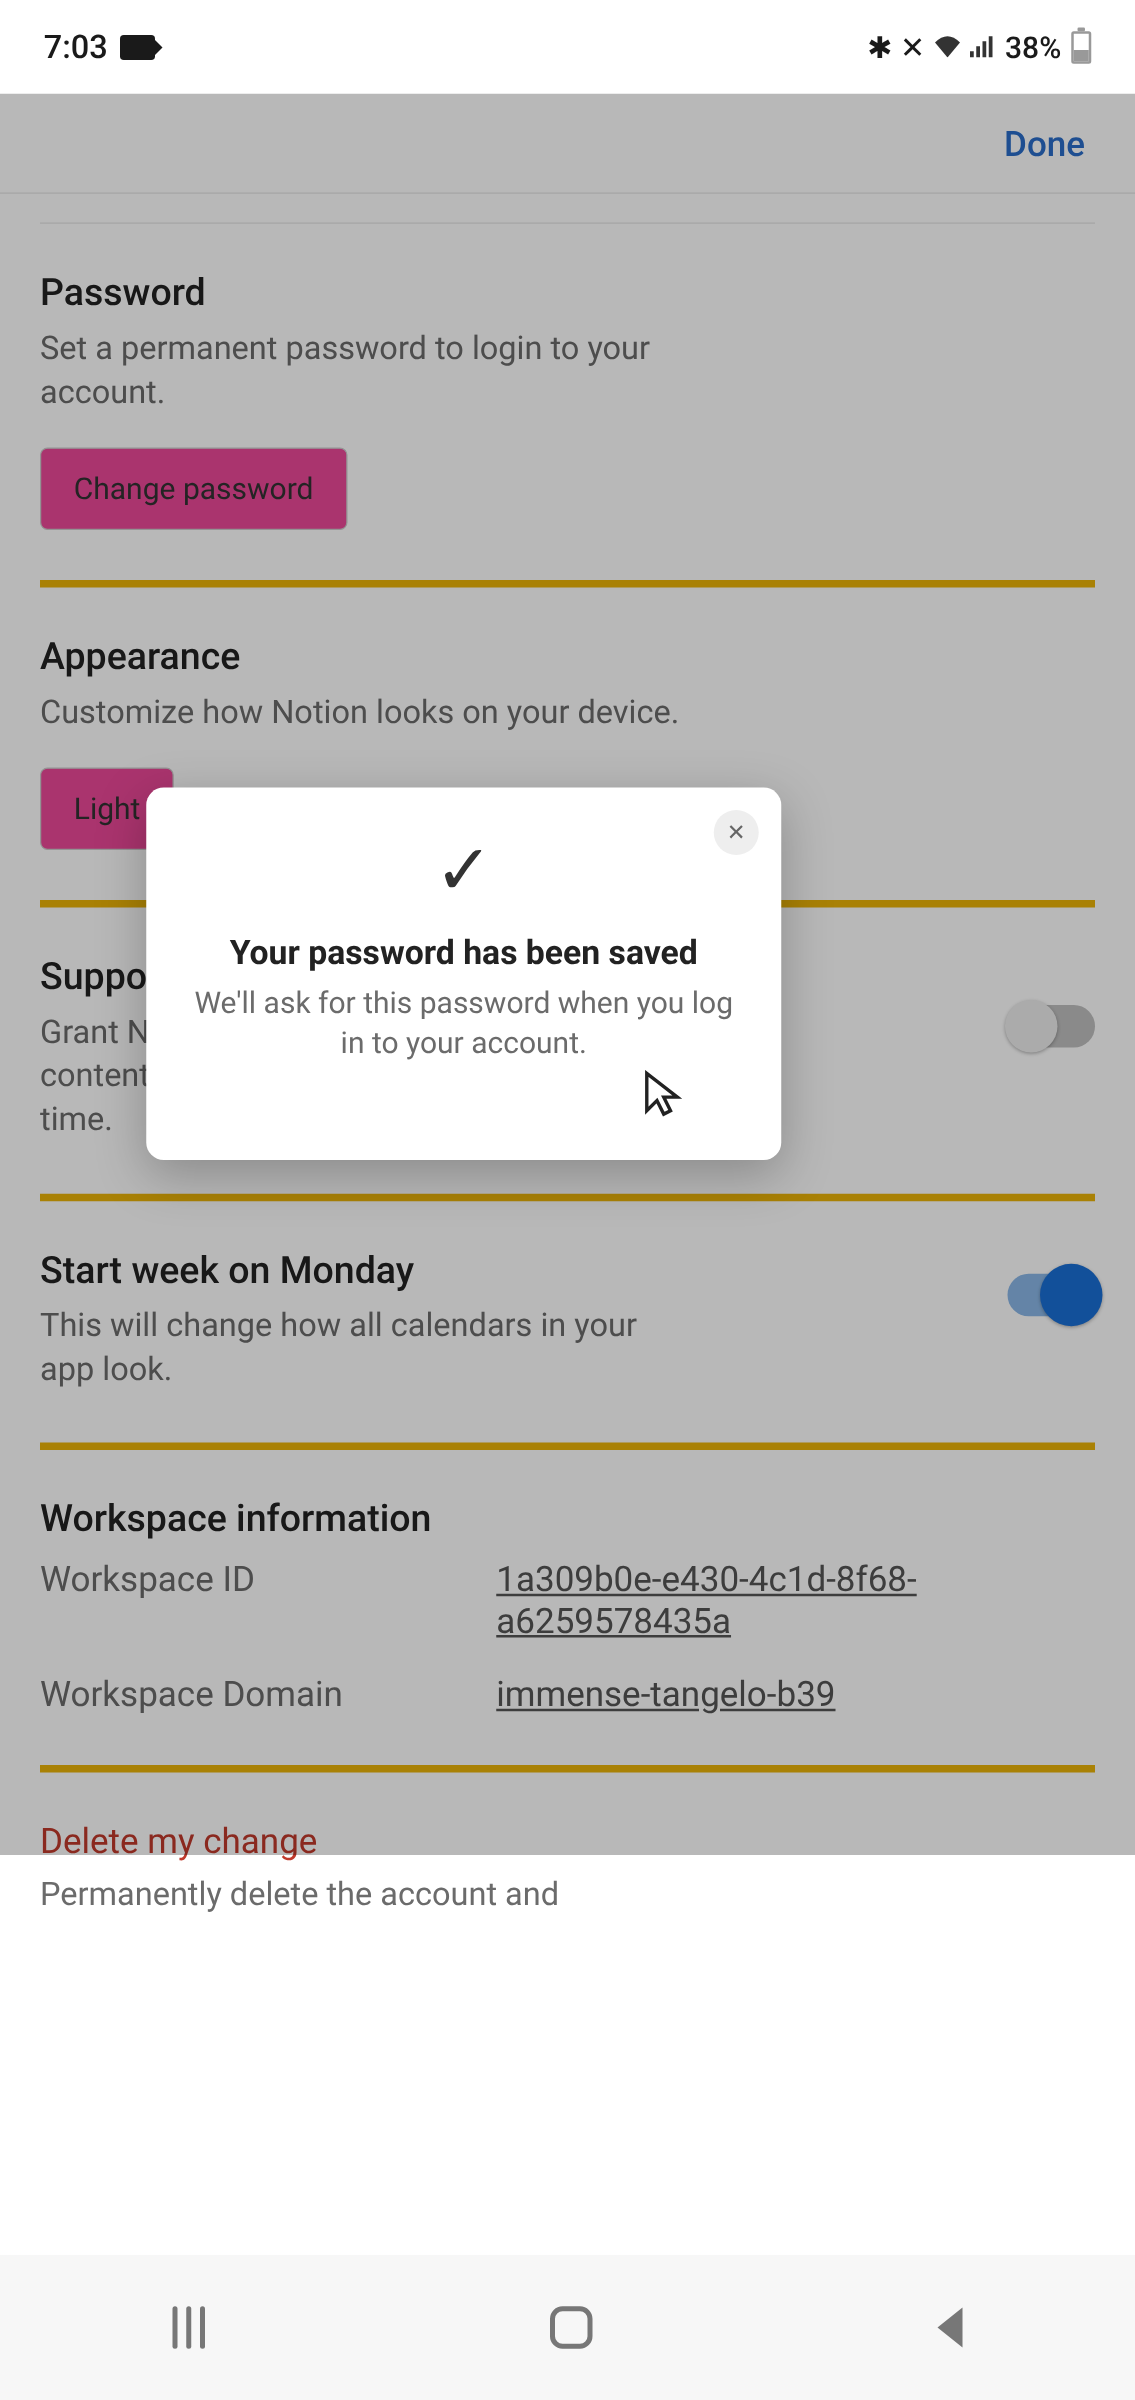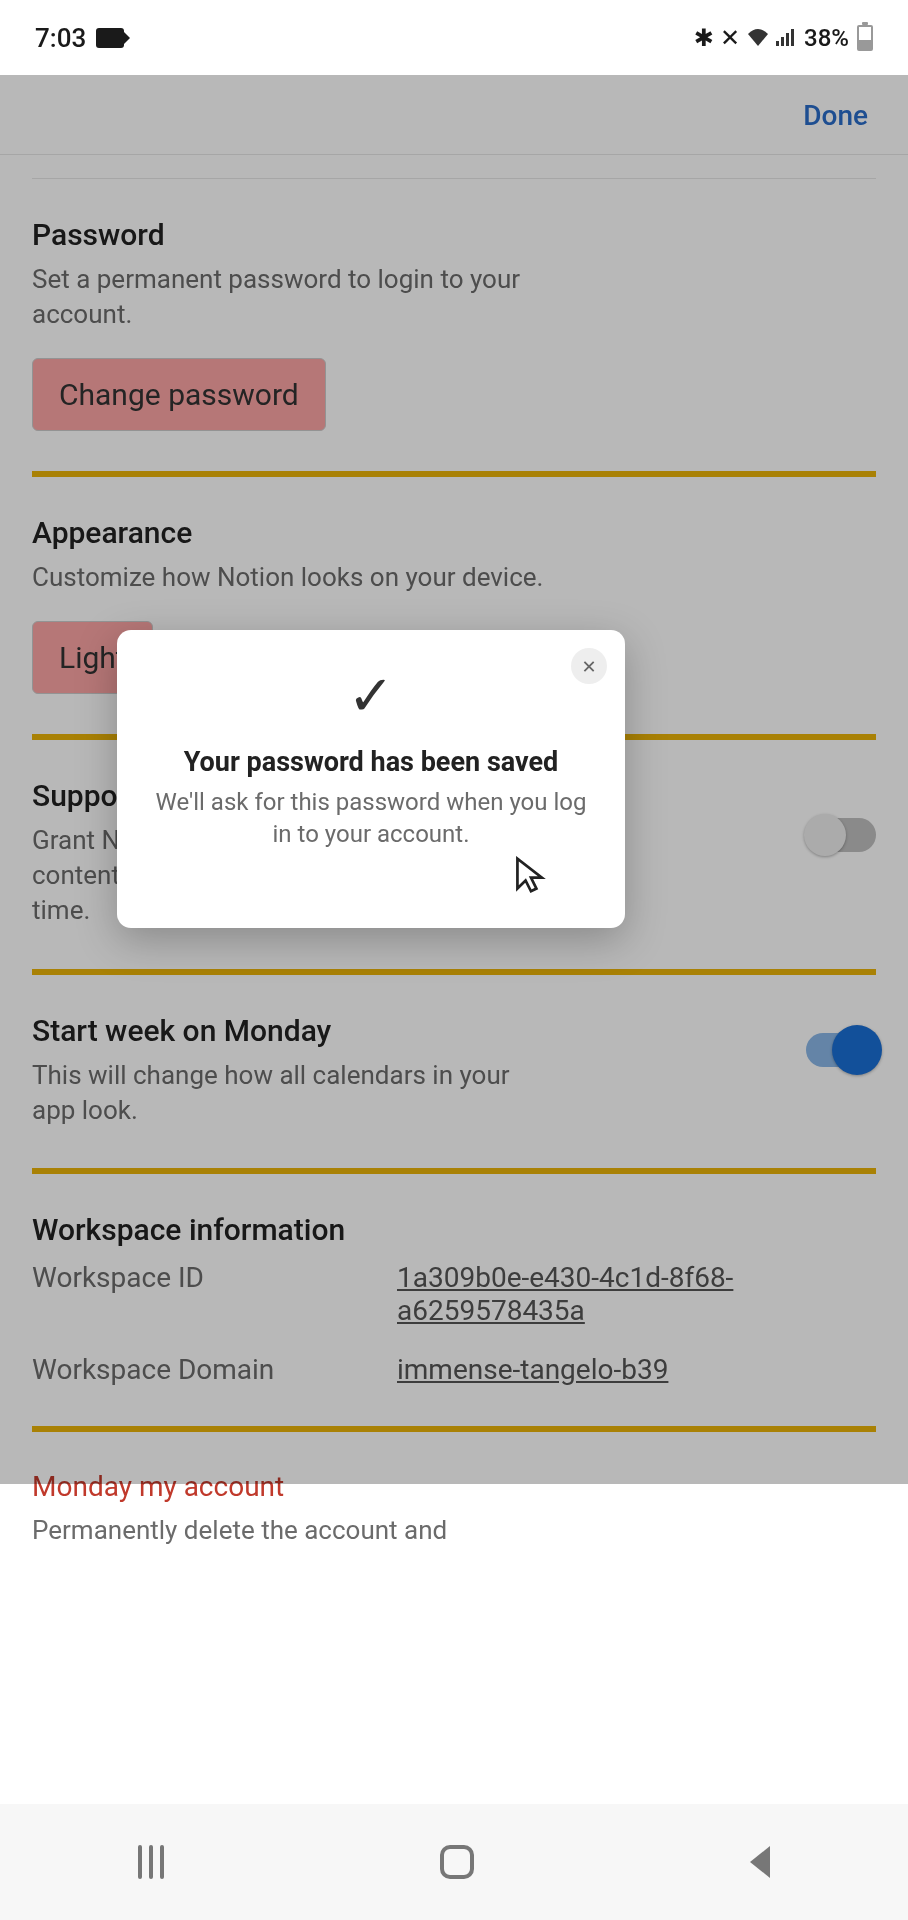--- a/index.html
+++ b/index.html
@@ -12,21 +12,21 @@
 .battery-icon { width: 16px; height: 26px; border: 2px solid #999; border-radius: 2px; position: relative; margin-left:2px; }
 .battery-icon::before { content:""; position:absolute; top:-5px; left:3px; width:6px; height:3px; background:#999; border-radius:1px; }
 .battery-icon::after { content:""; position:absolute; bottom:0; left:0; width:100%; height:38%; background:#999; }
 .app-header { height: 80px; display:flex; align-items:center; justify-content:center; position:relative; border-bottom:1px solid #e6e6e6; }
 .app-header .title { font-size: 30px; font-weight: 700; color:#222; }
 .app-header .done { position:absolute; right:40px; top:50%; transform:translateY(-50%); font-size:28px; color:#2a6dc9; font-weight:500; }
 .content { padding: 0 32px; }
 .section { border-bottom:6px solid #eab308; padding: 38px 0 40px 0; }
 .section-title { font-size: 30px; color:#222; margin-bottom: 10px; font-weight:500; }
 .section-desc { font-size: 26px; color:#6b6b6b; line-height: 1.35; max-width: 520px; }
-.btn { margin-top: 26px; display:inline-block; border:1px solid #ccc; border-radius:6px; padding: 18px 26px; font-size:30px; color:#333; background:#fca5a5; }
+.btn { margin-top: 26px; display:inline-block; border:1px solid #ccc; border-radius:6px; padding: 18px 26px; font-size:24px; color:#333; background:#ec4899; }
 .toggle-row { display:flex; align-items:flex-start; justify-content:space-between; }
 .toggle-off { width:70px; height:34px; background:#bfbfbf; border-radius:17px; position:relative; margin-top:40px; flex-shrink:0; }
 .toggle-off::after { content:""; position:absolute; left:-2px; top:-4px; width:42px; height:42px; background:#eee; border-radius:50%; box-shadow:0 1px 3px rgba(0,0,0,.3); }
 .toggle-on { width:70px; height:34px; background:#8bb8e8; border-radius:17px; position:relative; margin-top:20px; flex-shrink:0; }
 .toggle-on::after { content:""; position:absolute; right:-6px; top:-8px; width:50px; height:50px; background:#1a6fd6; border-radius:50%; box-shadow:0 1px 3px rgba(0,0,0,.3); }
 .info-row { display:flex; margin-top:14px; font-size:28px;gap:20px; }
 .info-label { width:345px; color:#6b6b6b; }
 .info-value { color:#555; text-decoration:underline; word-break:break-all; }
 .danger-title { font-size:28px; color:#c0392b; margin-bottom:10px; }
 .scrim { position:absolute; top:75px; left:0; width:908px; height:1409px; background:rgba(0,0,0,.28); }
@@ -114,21 +114,21 @@
       <div class="info-label">Workspace ID</div>
       <div class="info-value" style="max-width:340px">1a309b0e-e430-4c1d-8f68-a6259578435a</div>
     </div>
     <div class="info-row" style="margin-top:26px">
       <div class="info-label">Workspace Domain</div>
       <div class="info-value">immense-tangelo-b39</div>
     </div>
   </div>
 
   <div class="section" style="border-bottom:none;padding-bottom:0">
-    <div class="danger-title">Monday my account</div>
+    <div class="danger-title">Delete my change</div>
     <div class="section-desc">Permanently delete the account and</div>
   </div>
 </div>
 
 <div class="scrim"></div>
 
 <div class="modal">
   <div class="modal-close">
     <span>✕</span>
   </div>

